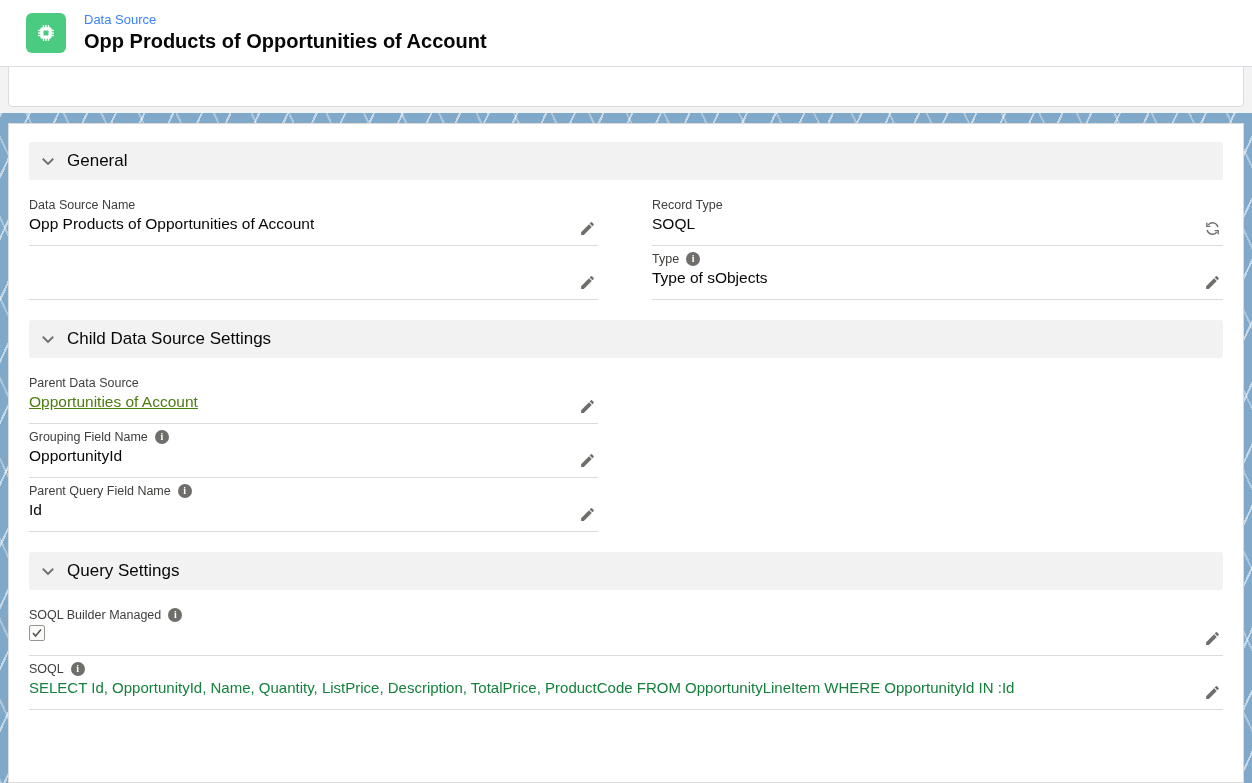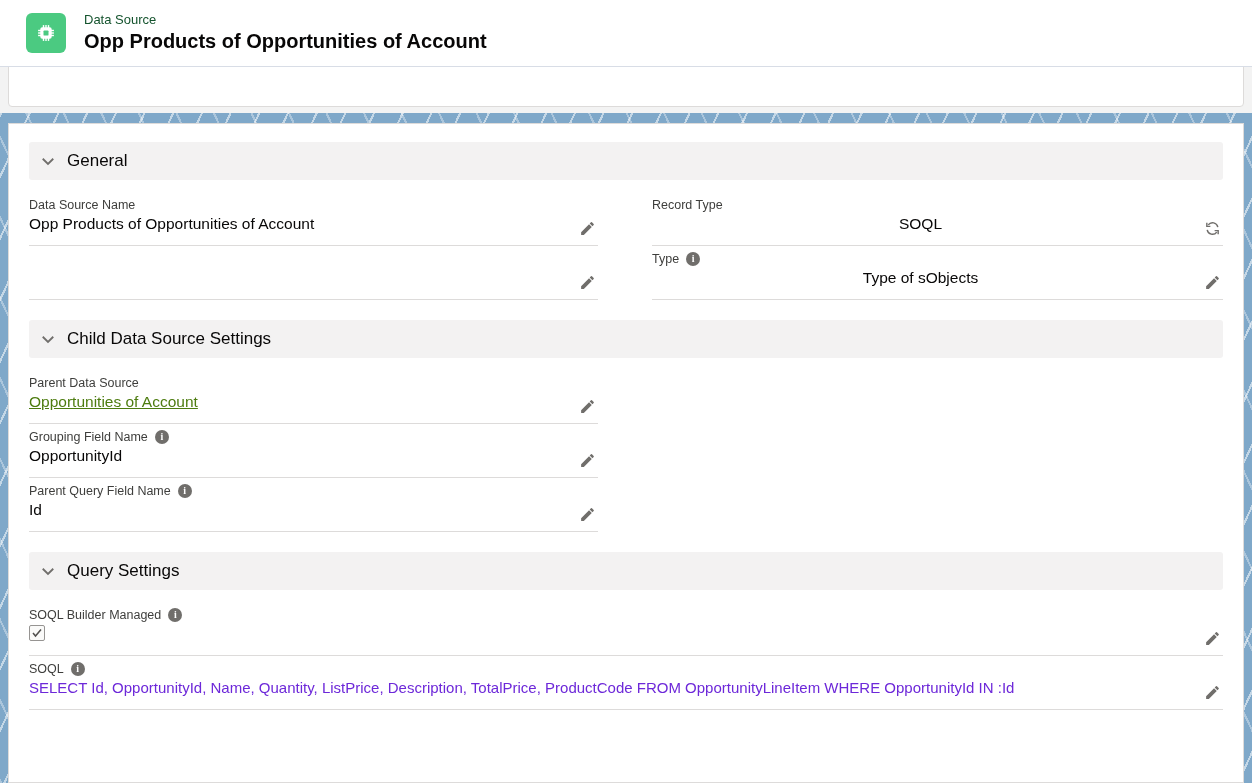--- a/index.html
+++ b/index.html
@@ -28,21 +28,21 @@
     display: flex; align-items: center; justify-content: center;
     flex: 0 0 auto;
   }
   .chip-glyph {
     width: 20px; height: 20px;
     position: relative;
   }
   .header-text { margin-left: 18px; line-height: 1.15; }
   .header-eyebrow {
     font-size: 13px;
-    color: #14532d;
+    color: #3b82f6;
     margin-bottom: 3px;
   }
   .header-title {
     font-size: 20px;
     font-weight: bold;
     color: #080707;
   }
 
   
   .top-sliver {
@@ -100,21 +100,21 @@
     color: #080707;
   }
 
   
   .fields {
     display: flex;
     flex-wrap: wrap;
     padding: 6px 0 2px 0;
   }
   .col { width: 50%; padding-right: 28px; }
-  .col.right { padding-right: 0; padding-left: 26px; text-align: center; }
+  .col.right { padding-right: 0; padding-left: 26px; }
 
   .field {
     position: relative;
     border-bottom: 1px solid #dddbda;
     padding: 6px 34px 6px 0;
     min-height: 54px;
   }
   .field-label {
     font-size: 12.5px;
     color: #3e3e3c;
@@ -172,21 +172,21 @@
     border: 1px solid #969492;
     border-radius: 2px;
     background: #fafaf9;
     display: inline-flex;
     align-items: center; justify-content: center;
   }
   .checkbox svg { width: 12px; height: 12px; color: #514f4d; }
 
   .soql-text {
     font-size: 15px;
-    color: #6d28d9;
+    color: #15803d;
     white-space: nowrap;
     overflow: hidden;
   }
   .spacer-16 { height: 18px; }
 </style>
 </head>
 <body>
 
 <div class="header">
   <div class="header-icon">

